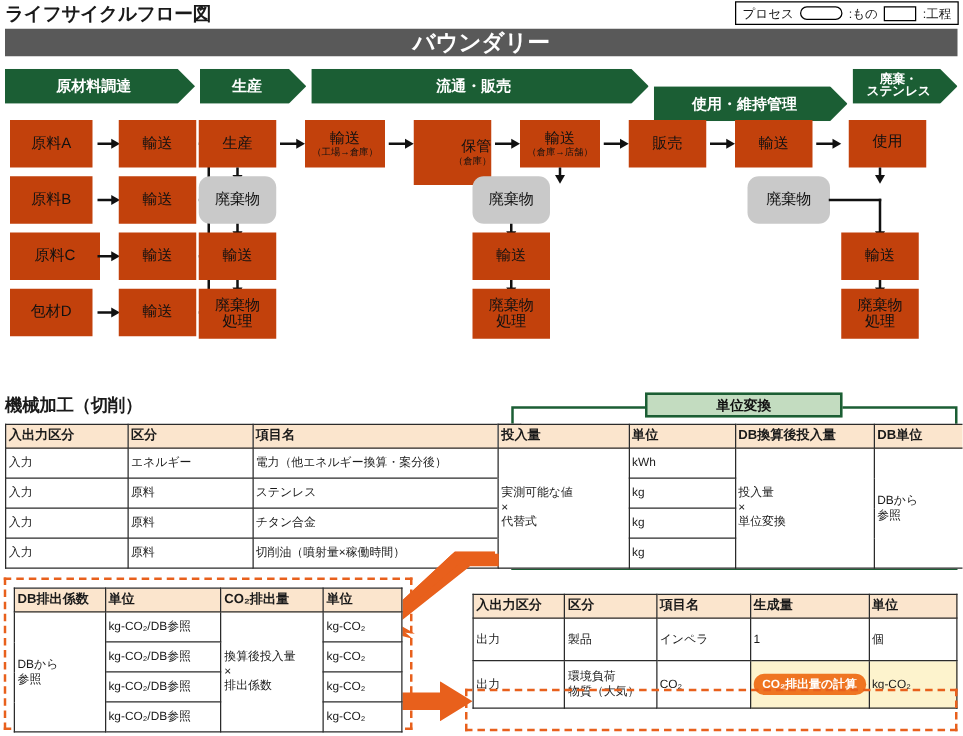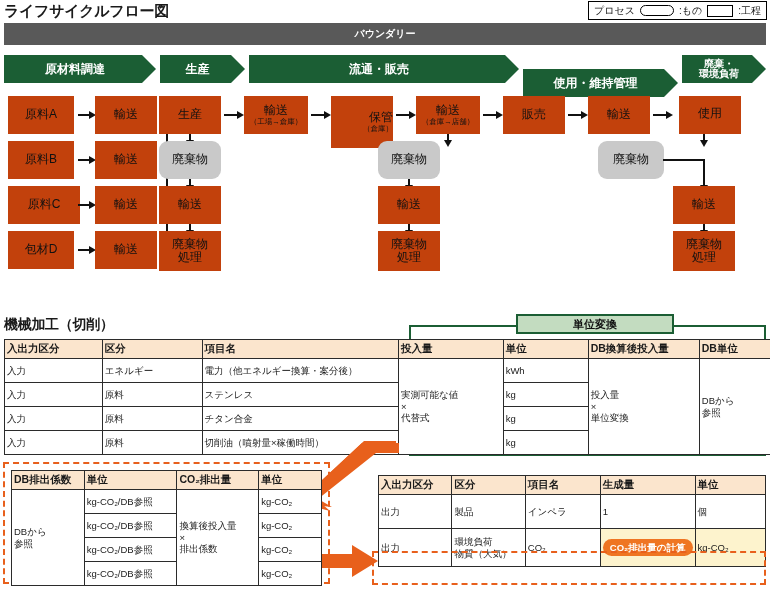--- a/index.html
+++ b/index.html
@@ -35,21 +35,21 @@
   .lg-square {
     width: 26px; height: 12px;
     border: 1.5px solid #000; background: #fff;
   }
 
   
   #boundary-bar {
     left: 4px; top: 23px; width: 762px; height: 22px;
     background: #595959; color: #fff;
     display: flex; align-items: center; justify-content: center;
-    font-size: 10px; font-weight: bold;
+    font-size: 18px; font-weight: bold;
   }
 
   
   .stage {
     top: 55px; height: 28px;
     background: #1b5e34; color: #fff;
     display: flex; align-items: center; justify-content: center;
     font-size: 12px; font-weight: bold; text-align: center;
     line-height: 1.05;
     clip-path: polygon(0 0, calc(100% - 14px) 0, 100% 50%, calc(100% - 14px) 100%, 0 100%);
@@ -172,21 +172,21 @@
   <span>生産</span>
 </div>
 <div class="abs stage" style="left:249px; width:270px;">
   <span>流通・販売</span>
 </div>
 <div class="abs stage" style="left:523px; width:155px;margin-top:14px;">
   <span>使用・維持管理</span>
 </div>
 <div class="abs stage small" style="left:682px; width:84px; white-space:pre-line;">
   <span>廃棄・
-環境負荷</span>
+ステンレス</span>
 </div>
 
 <div class="abs fbox" style="left:8px; top:96px; width:66px; height:38px;">
   <span>原料A</span>
 </div>
 <div class="abs fbox" style="left:8px; top:141px; width:66px; height:38px;">
   <span>原料B</span>
 </div>
 <div class="abs fbox" style="left:8px; top:186px; width:72px; height:38px;">
   <span>原料C</span>

